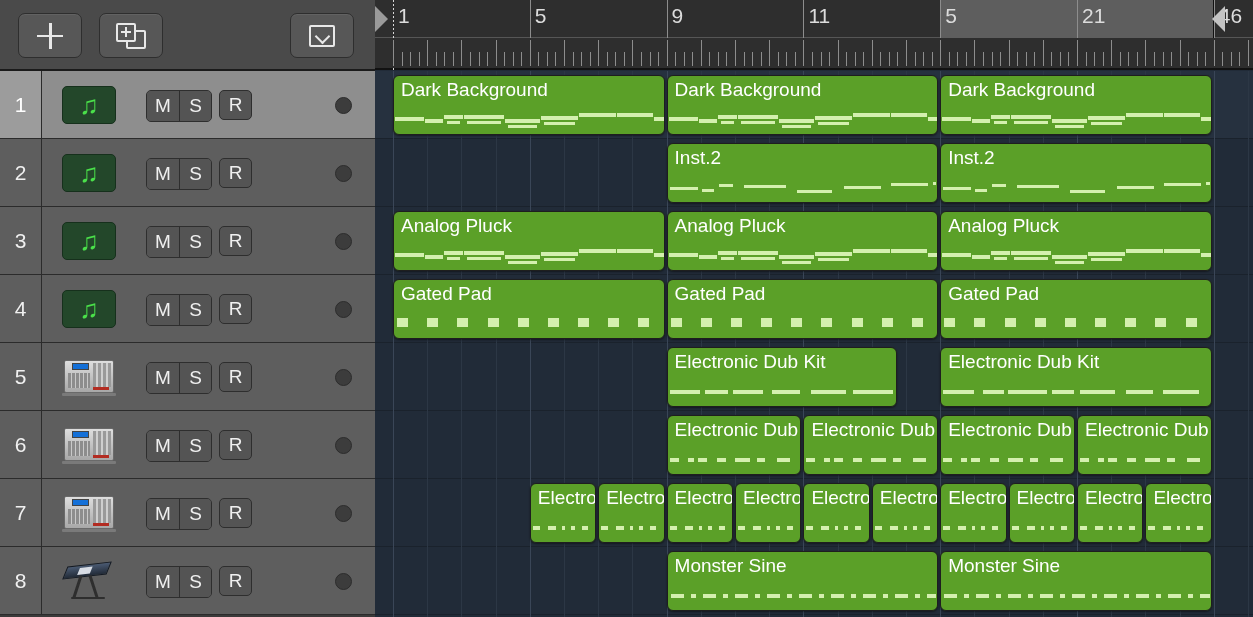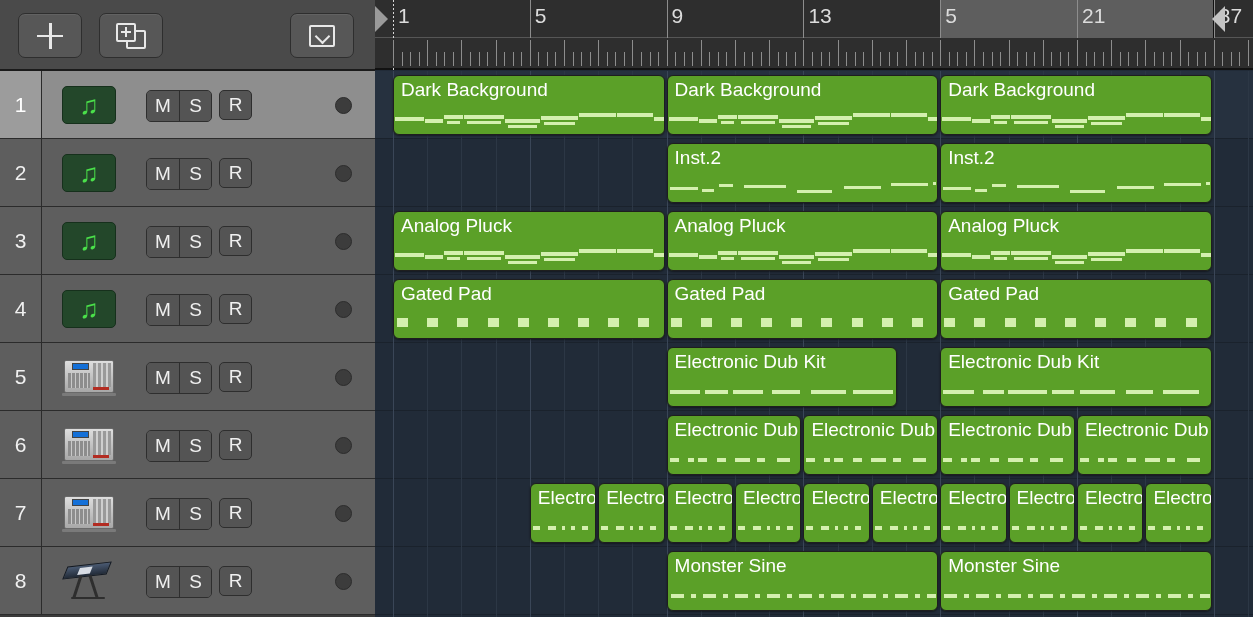--- a/index.html
+++ b/index.html
@@ -303,27 +303,27 @@
 
     <div id="ruler">
       <div class="numband">
           <div id="cycle" style="left: 565.2px; width: 273.6px;"></div>
           <div class="bar-label" style="left: 23px;">1</div>
           <div class="bar-sep" style="left: 154.8px;"></div>
           <div class="bar-label" style="left: 159.8px;">5</div>
           <div class="bar-sep" style="left: 291.6px;"></div>
           <div class="bar-label" style="left: 296.6px;">9</div>
           <div class="bar-sep" style="left: 428.4px;"></div>
-          <div class="bar-label" style="left: 433.4px;">13</div>
+          <div class="bar-label" style="left: 433.4px;">11</div>
           <div class="bar-sep" style="left: 565.2px;"></div>
           <div class="bar-label" style="left: 570.2px;">5</div>
           <div class="bar-sep" style="left: 702px;"></div>
           <div class="bar-label" style="left: 707px;">21</div>
           <div class="bar-sep" style="left: 838.8px;"></div>
-          <div class="bar-label" style="left: 843.8px;">37</div>
+          <div class="bar-label" style="left: 843.8px;">46</div>
         </div>
       <div class="tri-left"></div>
       <div class="tri-right"></div>
       <div class="playhead"></div>
     <div class="tick major" style="left: 18px;"></div>
         <div class="tick minor" style="left: 26.55px;"></div>
         <div class="tick minor" style="left: 35.1px;"></div>
         <div class="tick minor" style="left: 43.65px;"></div>
         <div class="tick major" style="left: 52.2px;"></div>
         <div class="tick minor" style="left: 60.75px;"></div>

